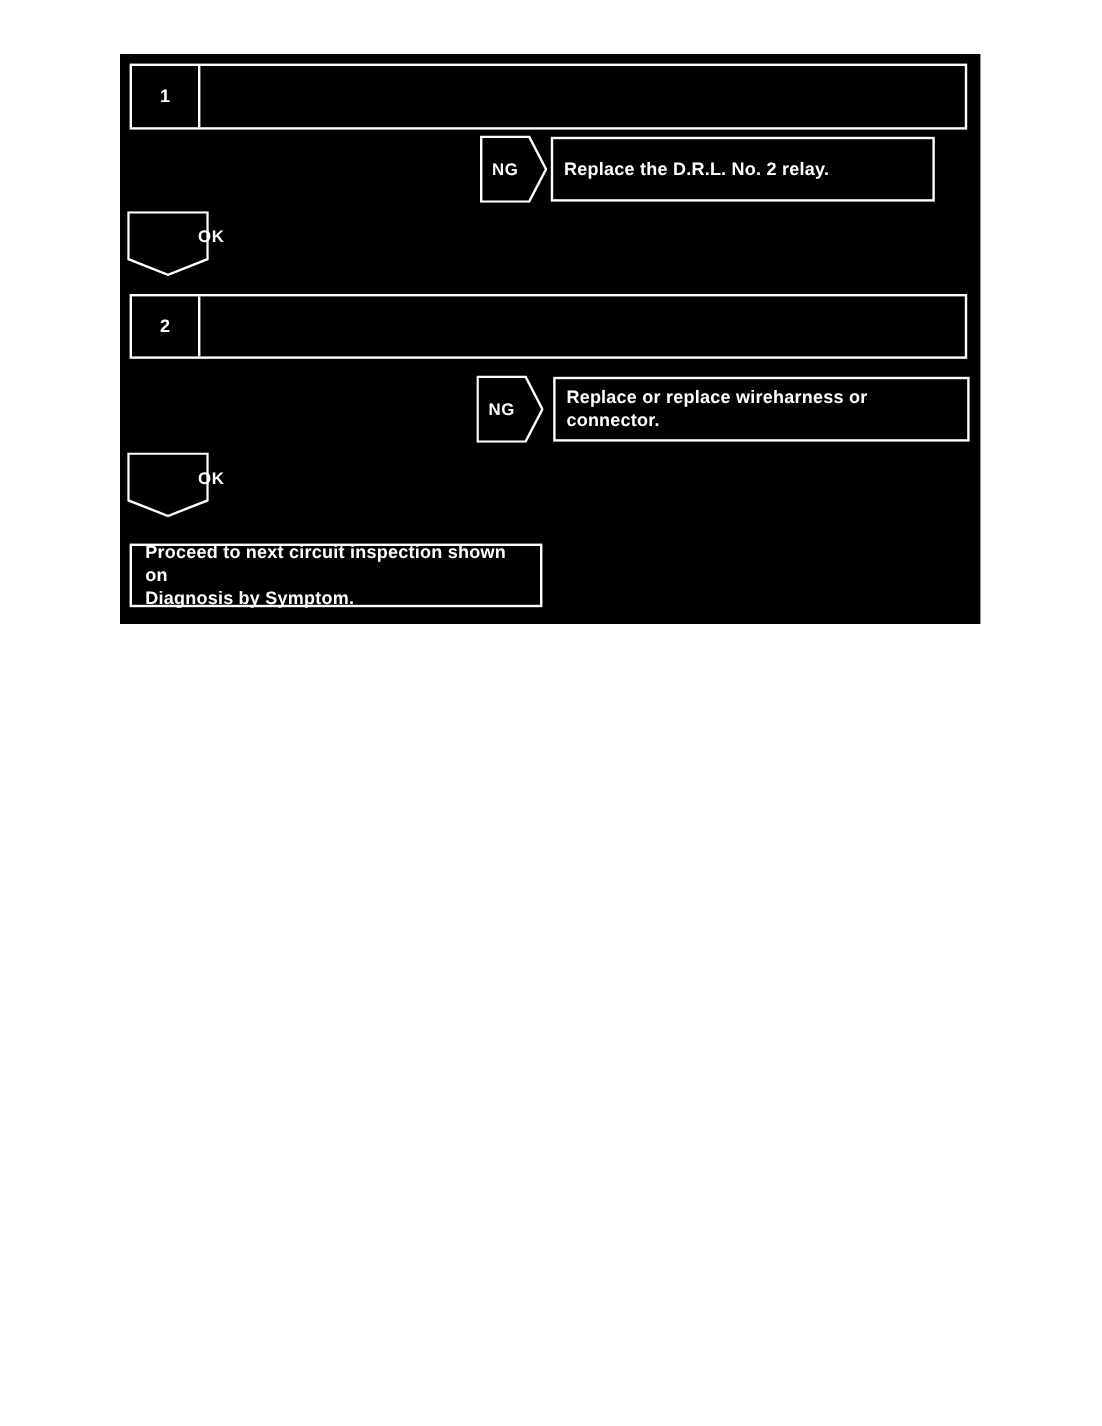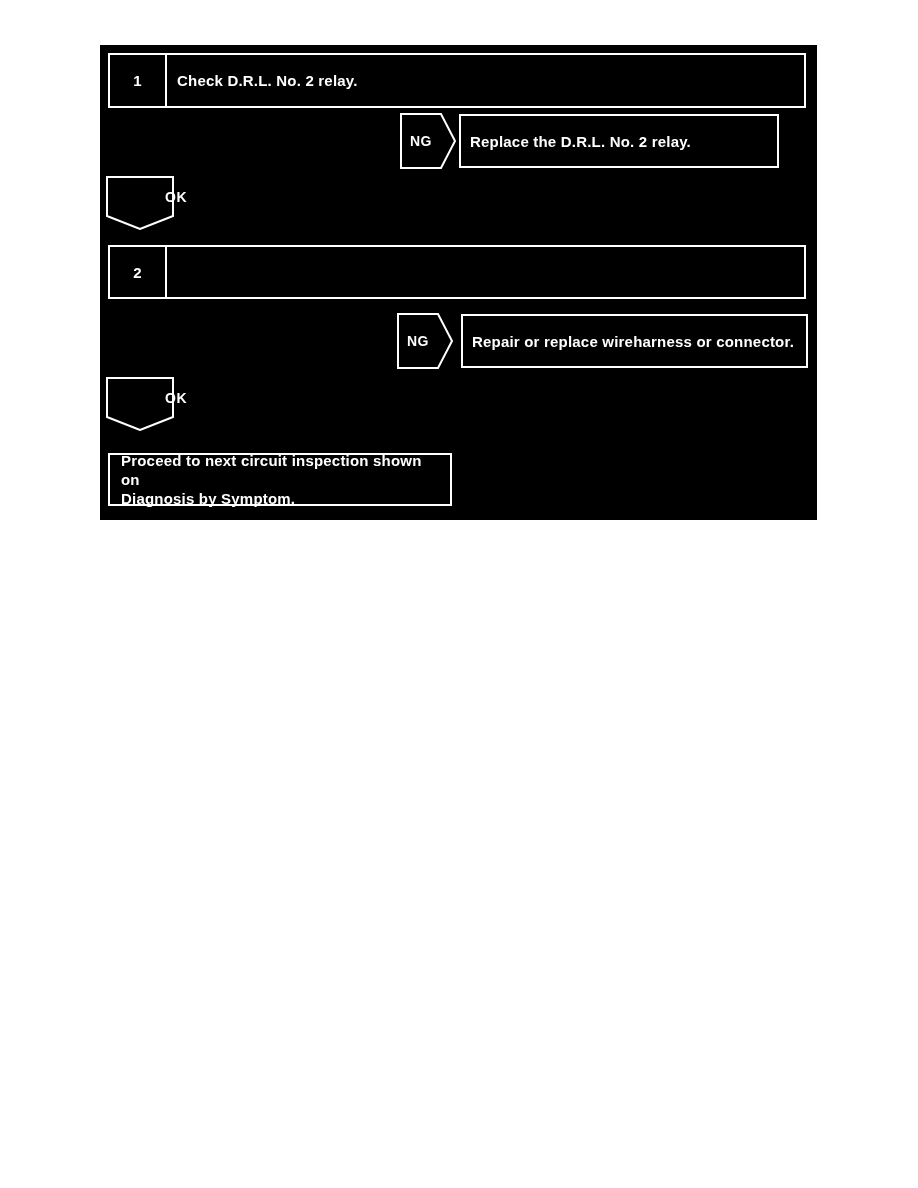--- a/index.html
+++ b/index.html
@@ -87,21 +87,20 @@
   .ok-label { left: 0; width: 68px; height: 41px; padding-left: 36px; }
 </style>
 </head>
 <body>
 
 <div class="page">
   <div class="flowchart">
 
     <div class="box" style="left:8px; top:8px; width:698px; height:55px;">
       <div class="step-num">1</div>
-      <div class="step-text">Check D.R.L. No. 2 relay.</div>
     </div>
 
     <div class="pentagon" style="left:300px; top:68px; width:56px; height:56px;">
       <svg width="56" height="56" viewBox="0 0 56 56">
         <polygon points="1,1 41,1 55,28 41,55 1,55" fill="#000000" stroke="#ffffff" stroke-width="2"></polygon>
       </svg>
       <span class="pent-label ng-label">NG</span>
     </div>
 
     <div class="box" style="left:359px; top:69px; width:320px; height:54px;">
@@ -120,21 +119,21 @@
     </div>
 
     <div class="pentagon" style="left:297px; top:268px; width:56px; height:56px;">
       <svg width="56" height="56" viewBox="0 0 56 56">
         <polygon points="1,1 41,1 55,28 41,55 1,55" fill="#000000" stroke="#ffffff" stroke-width="2"></polygon>
       </svg>
       <span class="pent-label ng-label">NG</span>
     </div>
 
     <div class="box" style="left:361px; top:269px; width:347px; height:54px;">
-      <div class="result-text">Repair or replace wireharness or connector.</div>
+      <div class="result-text">Replace or replace wireharness or connector.</div>
     </div>
 
     <div class="pentagon" style="left:6px; top:332px; width:68px; height:54px;">
       <svg width="68" height="54" viewBox="0 0 68 54">
         <polygon points="1,1 67,1 67,40 34,53 1,40" fill="#000000" stroke="#ffffff" stroke-width="2"></polygon>
       </svg>
       <span class="pent-label ok-label">OK</span>
     </div>
 
     <div class="box" style="left:8px; top:408px; width:344px; height:53px;">

